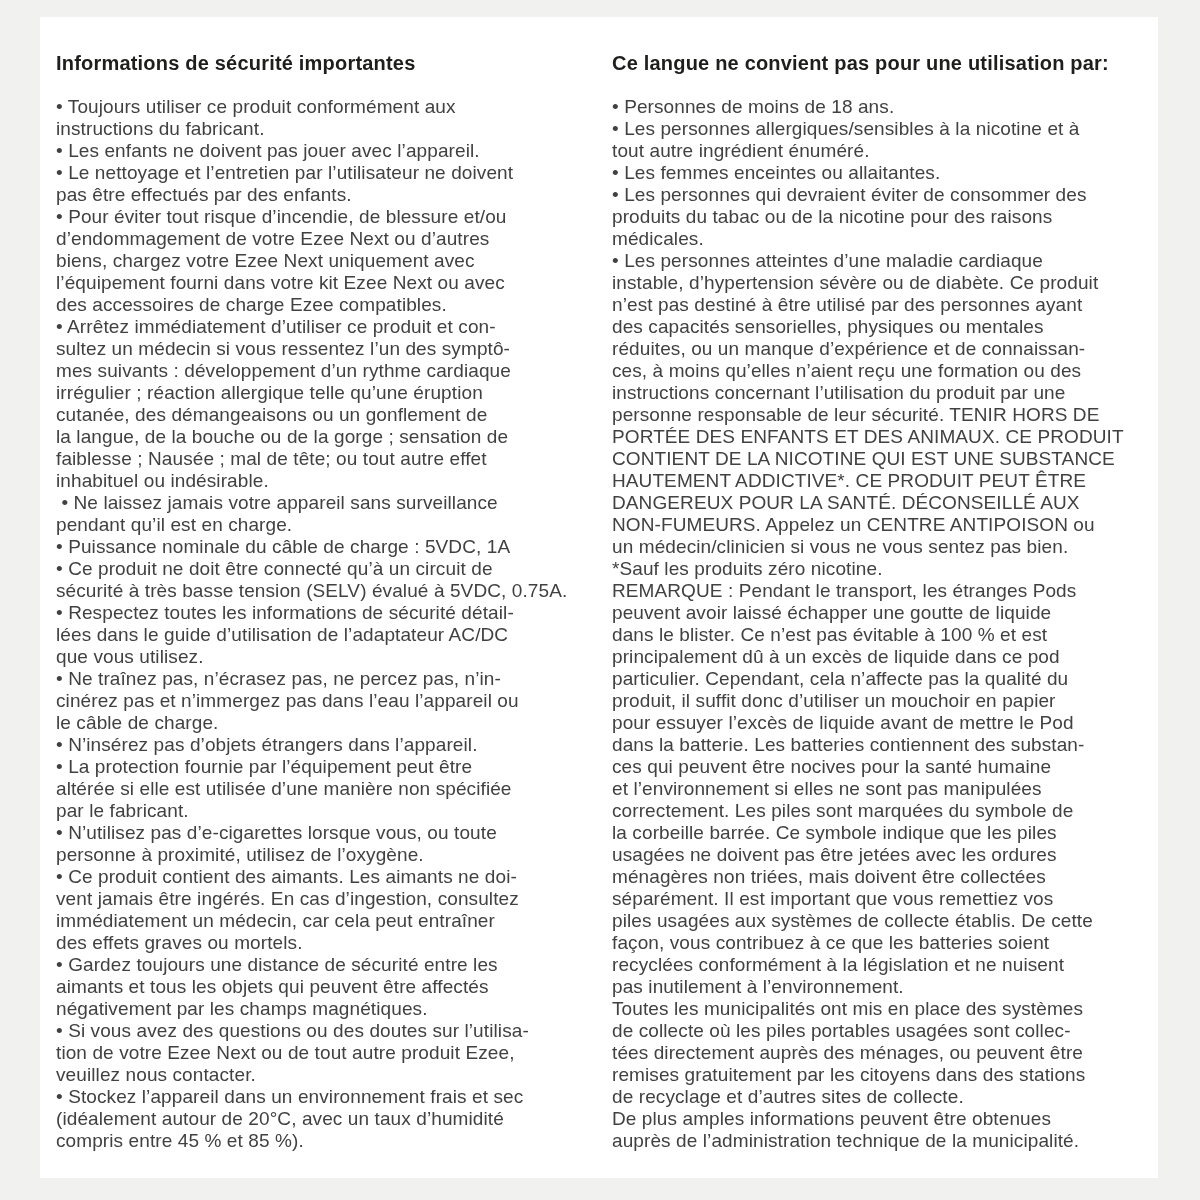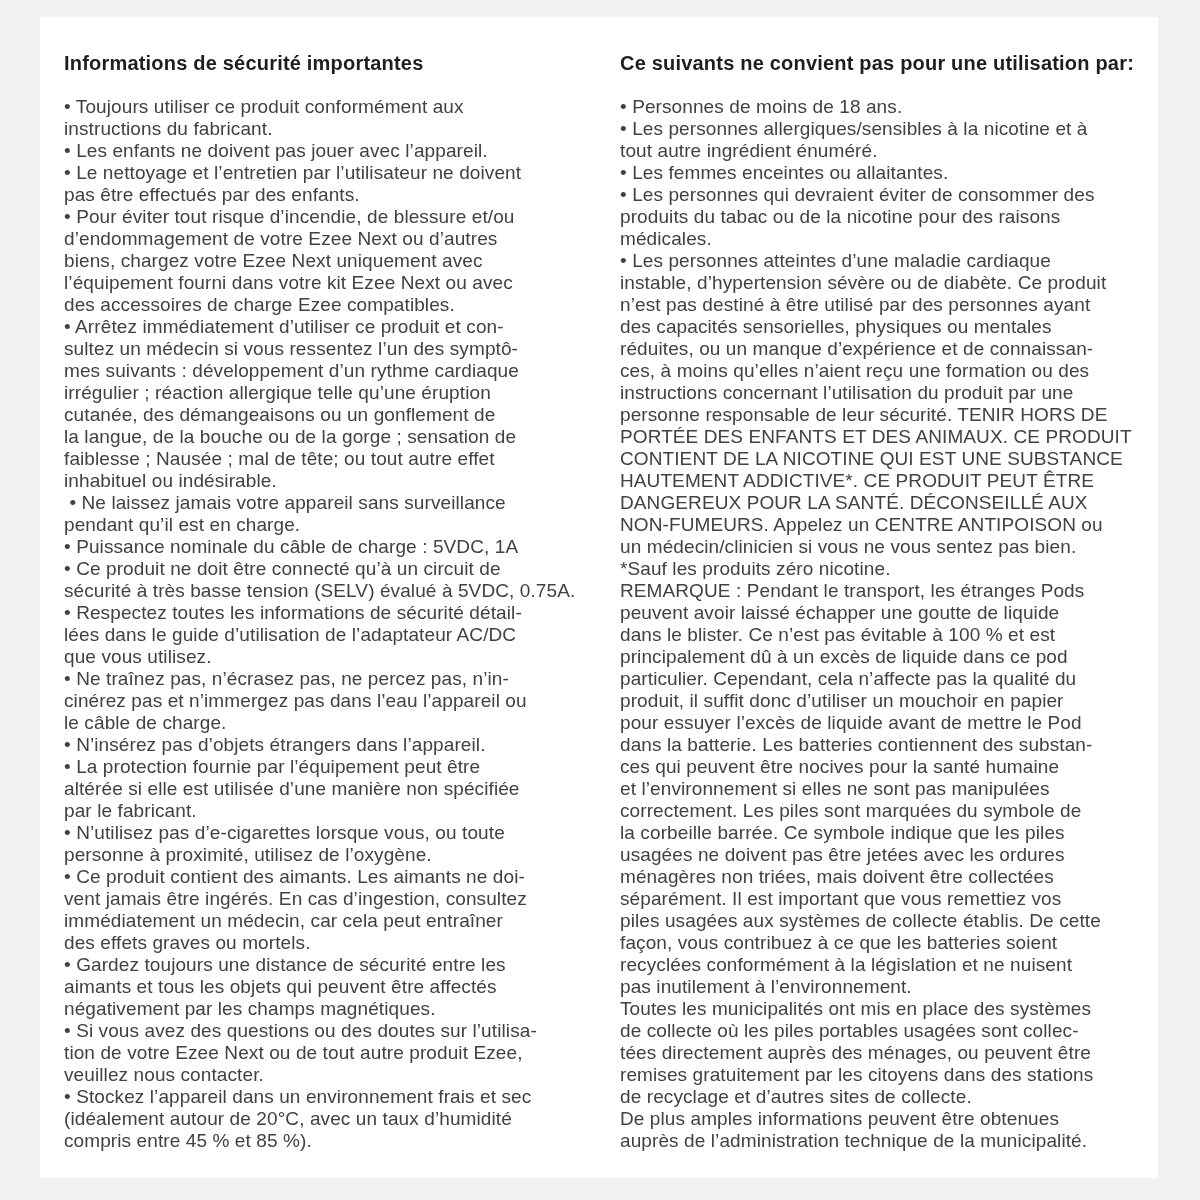--- a/index.html
+++ b/index.html
@@ -8,21 +8,21 @@
     background: #f1f1ef;
     font-family: "Liberation Sans", sans-serif;
     overflow: hidden;
   }
   .card {
     position: absolute;
     left: 40px; top: 17px;
     width: 1118px; height: 1161px;
     background: #ffffff;
     box-sizing: border-box;
-    padding: 33px 22px 0 24px;
+    padding: 33px 22px 0 16px;
     display: flex;
   }
   .col { flex: 0 0 auto; }
   .col-left  { width: 494px; margin-right: 62px; }
   .col-right { width: 512px; }
   .col h2 {
     margin: 0 0 20px 0;
     font-size: 20px;
     line-height: 26px;
     font-weight: bold;
@@ -88,21 +88,21 @@
 aimants et tous les objets qui peuvent être affectés
 négativement par les champs magnétiques.
 • Si vous avez des questions ou des doutes sur l’utilisa-
 tion de votre Ezee Next ou de tout autre produit Ezee,
 veuillez nous contacter.
 • Stockez l’appareil dans un environnement frais et sec
 (idéalement autour de 20°C, avec un taux d’humidité
 compris entre 45 % et 85 %).</div>
     </div>
     <div class="col col-right">
-      <h2>Ce suivants ne convient pas pour une utilisation par:</h2>
+      <h2>Ce langue ne convient pas pour une utilisation par:</h2>
       <div class="body-text">• Personnes de moins de 18 ans.
 • Les personnes allergiques/sensibles à la nicotine et à
 tout autre ingrédient énuméré.
 • Les femmes enceintes ou allaitantes.
 • Les personnes qui devraient éviter de consommer des
 produits du tabac ou de la nicotine pour des raisons
 médicales.
 • Les personnes atteintes d’une maladie cardiaque
 instable, d’hypertension sévère ou de diabète. Ce produit
 n’est pas destiné à être utilisé par des personnes ayant

